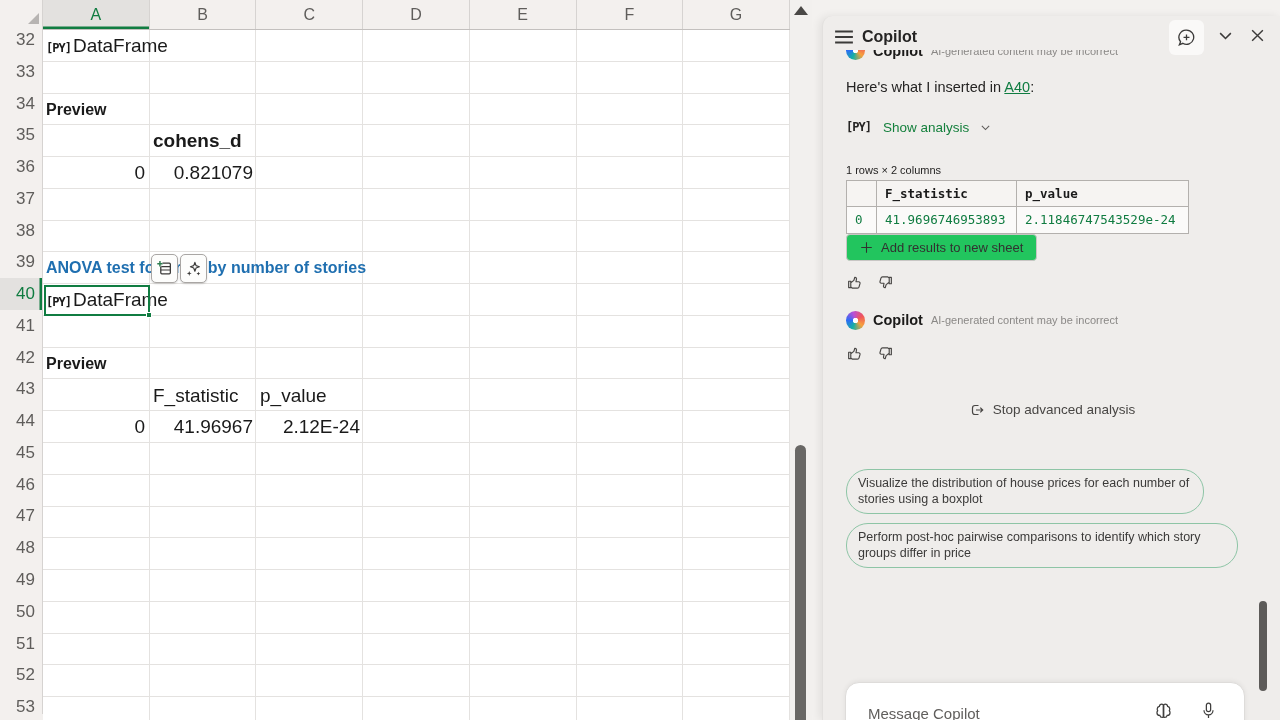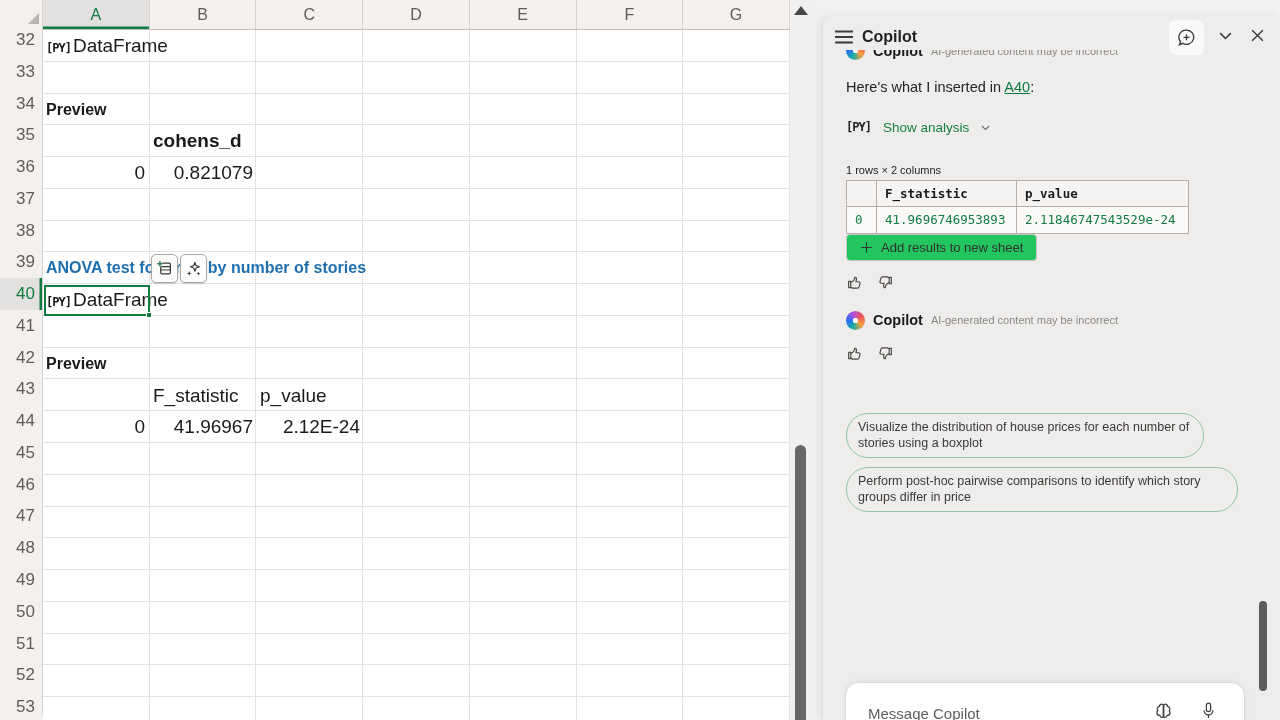--- a/index.html
+++ b/index.html
@@ -274,20 +274,27 @@
       <svg class="ic" width="17" height="17" viewBox="0 0 16 16">
         <path d="M2.5 6.8h2v6h-2z M4.5 12.3l1.6 1h4.7c.7 0 1.3-.5 1.5-1.2l.9-3.2c.2-.8-.4-1.6-1.2-1.6H9.4l.5-2.7c.1-.8-.5-1.5-1.3-1.5h-.3L7.4 6 4.5 8.2" fill="none" stroke="#494745" stroke-width="1.1" stroke-linejoin="round"></path>
       </svg>
       <svg class="ic" width="17" height="17" viewBox="0 0 16 16">
         <g transform="rotate(180 8 8)">
           <path d="M2.5 6.8h2v6h-2z M4.5 12.3l1.6 1h4.7c.7 0 1.3-.5 1.5-1.2l.9-3.2c.2-.8-.4-1.6-1.2-1.6H9.4l.5-2.7c.1-.8-.5-1.5-1.3-1.5h-.3L7.4 6 4.5 8.2" fill="none" stroke="#494745" stroke-width="1.1" stroke-linejoin="round"></path>
         </g>
       </svg>
     </div>
 
+    <div id="stop-row">
+      <svg class="ic" width="16" height="16" viewBox="0 0 16 16">
+        <path d="M9.5 3.5H6A2.5 2.5 0 0 0 3.5 6v4A2.5 2.5 0 0 0 6 12.5h3.5" fill="none" stroke="#484644" stroke-width="1.2"></path>
+        <path d="M7 8h6.5M11.3 5.6L13.7 8l-2.4 2.4" fill="none" stroke="#484644" stroke-width="1.2"></path>
+      </svg>
+      <span>Stop advanced analysis</span>
+    </div>
 
     <div class="chip" id="chip1">Visualize the distribution of house prices for each number of stories using a boxplot</div>
     <div class="chip" id="chip2">Perform post-hoc pairwise comparisons to identify which story groups differ in price</div>
   </div>
 </div>
 
 <div id="input-box">
   <input type="text" placeholder="Message Copilot" style="">
   <div id="input-icons">
     <svg class="ic" width="19" height="19" viewBox="0 0 16 16">

